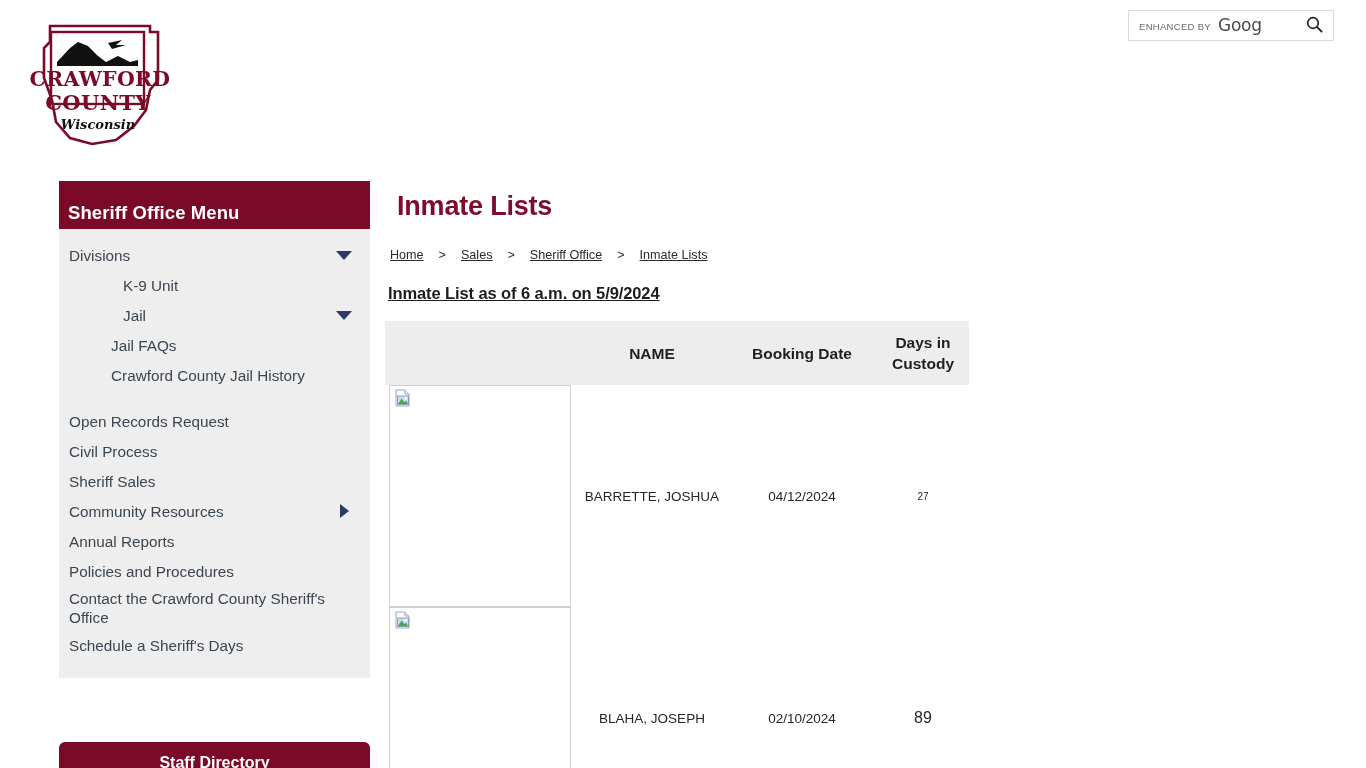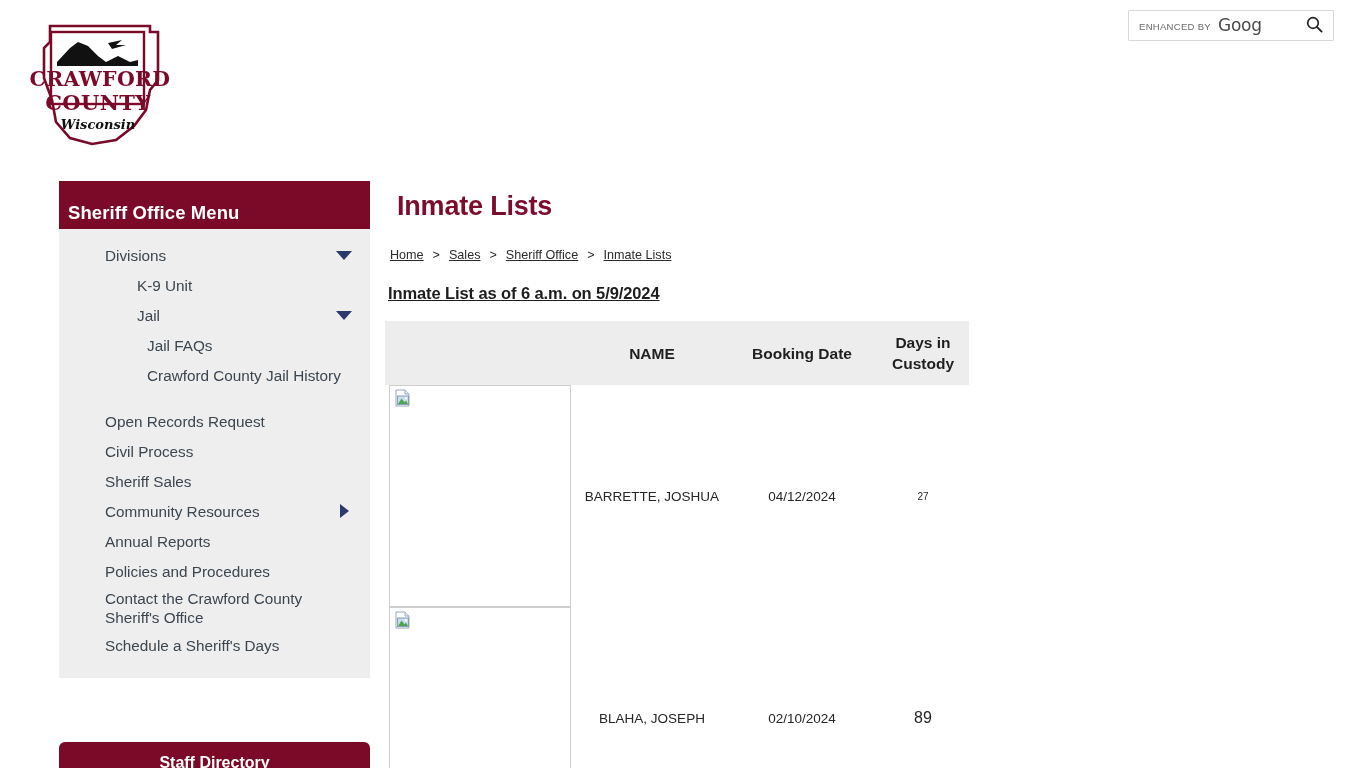--- a/index.html
+++ b/index.html
@@ -126,23 +126,23 @@
     align-items: center;
     justify-content: space-between;
     min-height: 30px;
     padding: 3px 18px 3px 10px;
     box-sizing: border-box;
     color: #3c4650;
     font-size: 15.3px;
     line-height: 19px;
     cursor: pointer;
   }
-  .nav-item .lbl { display: block; margin-left: 36px; }
+  .nav-item .lbl { display: block; }
   .nav-item.lvl1 { padding-left: 10px; }
-  .nav-item.lvl2 { padding-left: 42px; }
+  .nav-item.lvl2 { padding-left: 64px; }
   .nav-item.lvl3 { padding-left: 52px; }
   .nav-spacer { height: 16px; }
 
   .caret-down {
     width: 0; height: 0;
     border-left: 8px solid transparent;
     border-right: 8px solid transparent;
     border-top: 9px solid #2b3a6b;
     flex: 0 0 auto;
   }
@@ -187,21 +187,21 @@
     font-weight: bold;
     margin: 10px 0 0 7px;
     letter-spacing: -0.2px;
   }
   #breadcrumb {
     margin: 26px 0 0 0;
     font-size: 12.6px;
     color: #2b2b2b;
     display: flex;
     align-items: center;
-    gap: 0;
+    gap: 6px;
   }
   #breadcrumb a {
     color: #2b2b2b;
     text-decoration: underline;
     cursor: pointer;
   }
   #breadcrumb .sep {
     margin: 0 9px;
     color: #2b2b2b;
     text-decoration: none;

